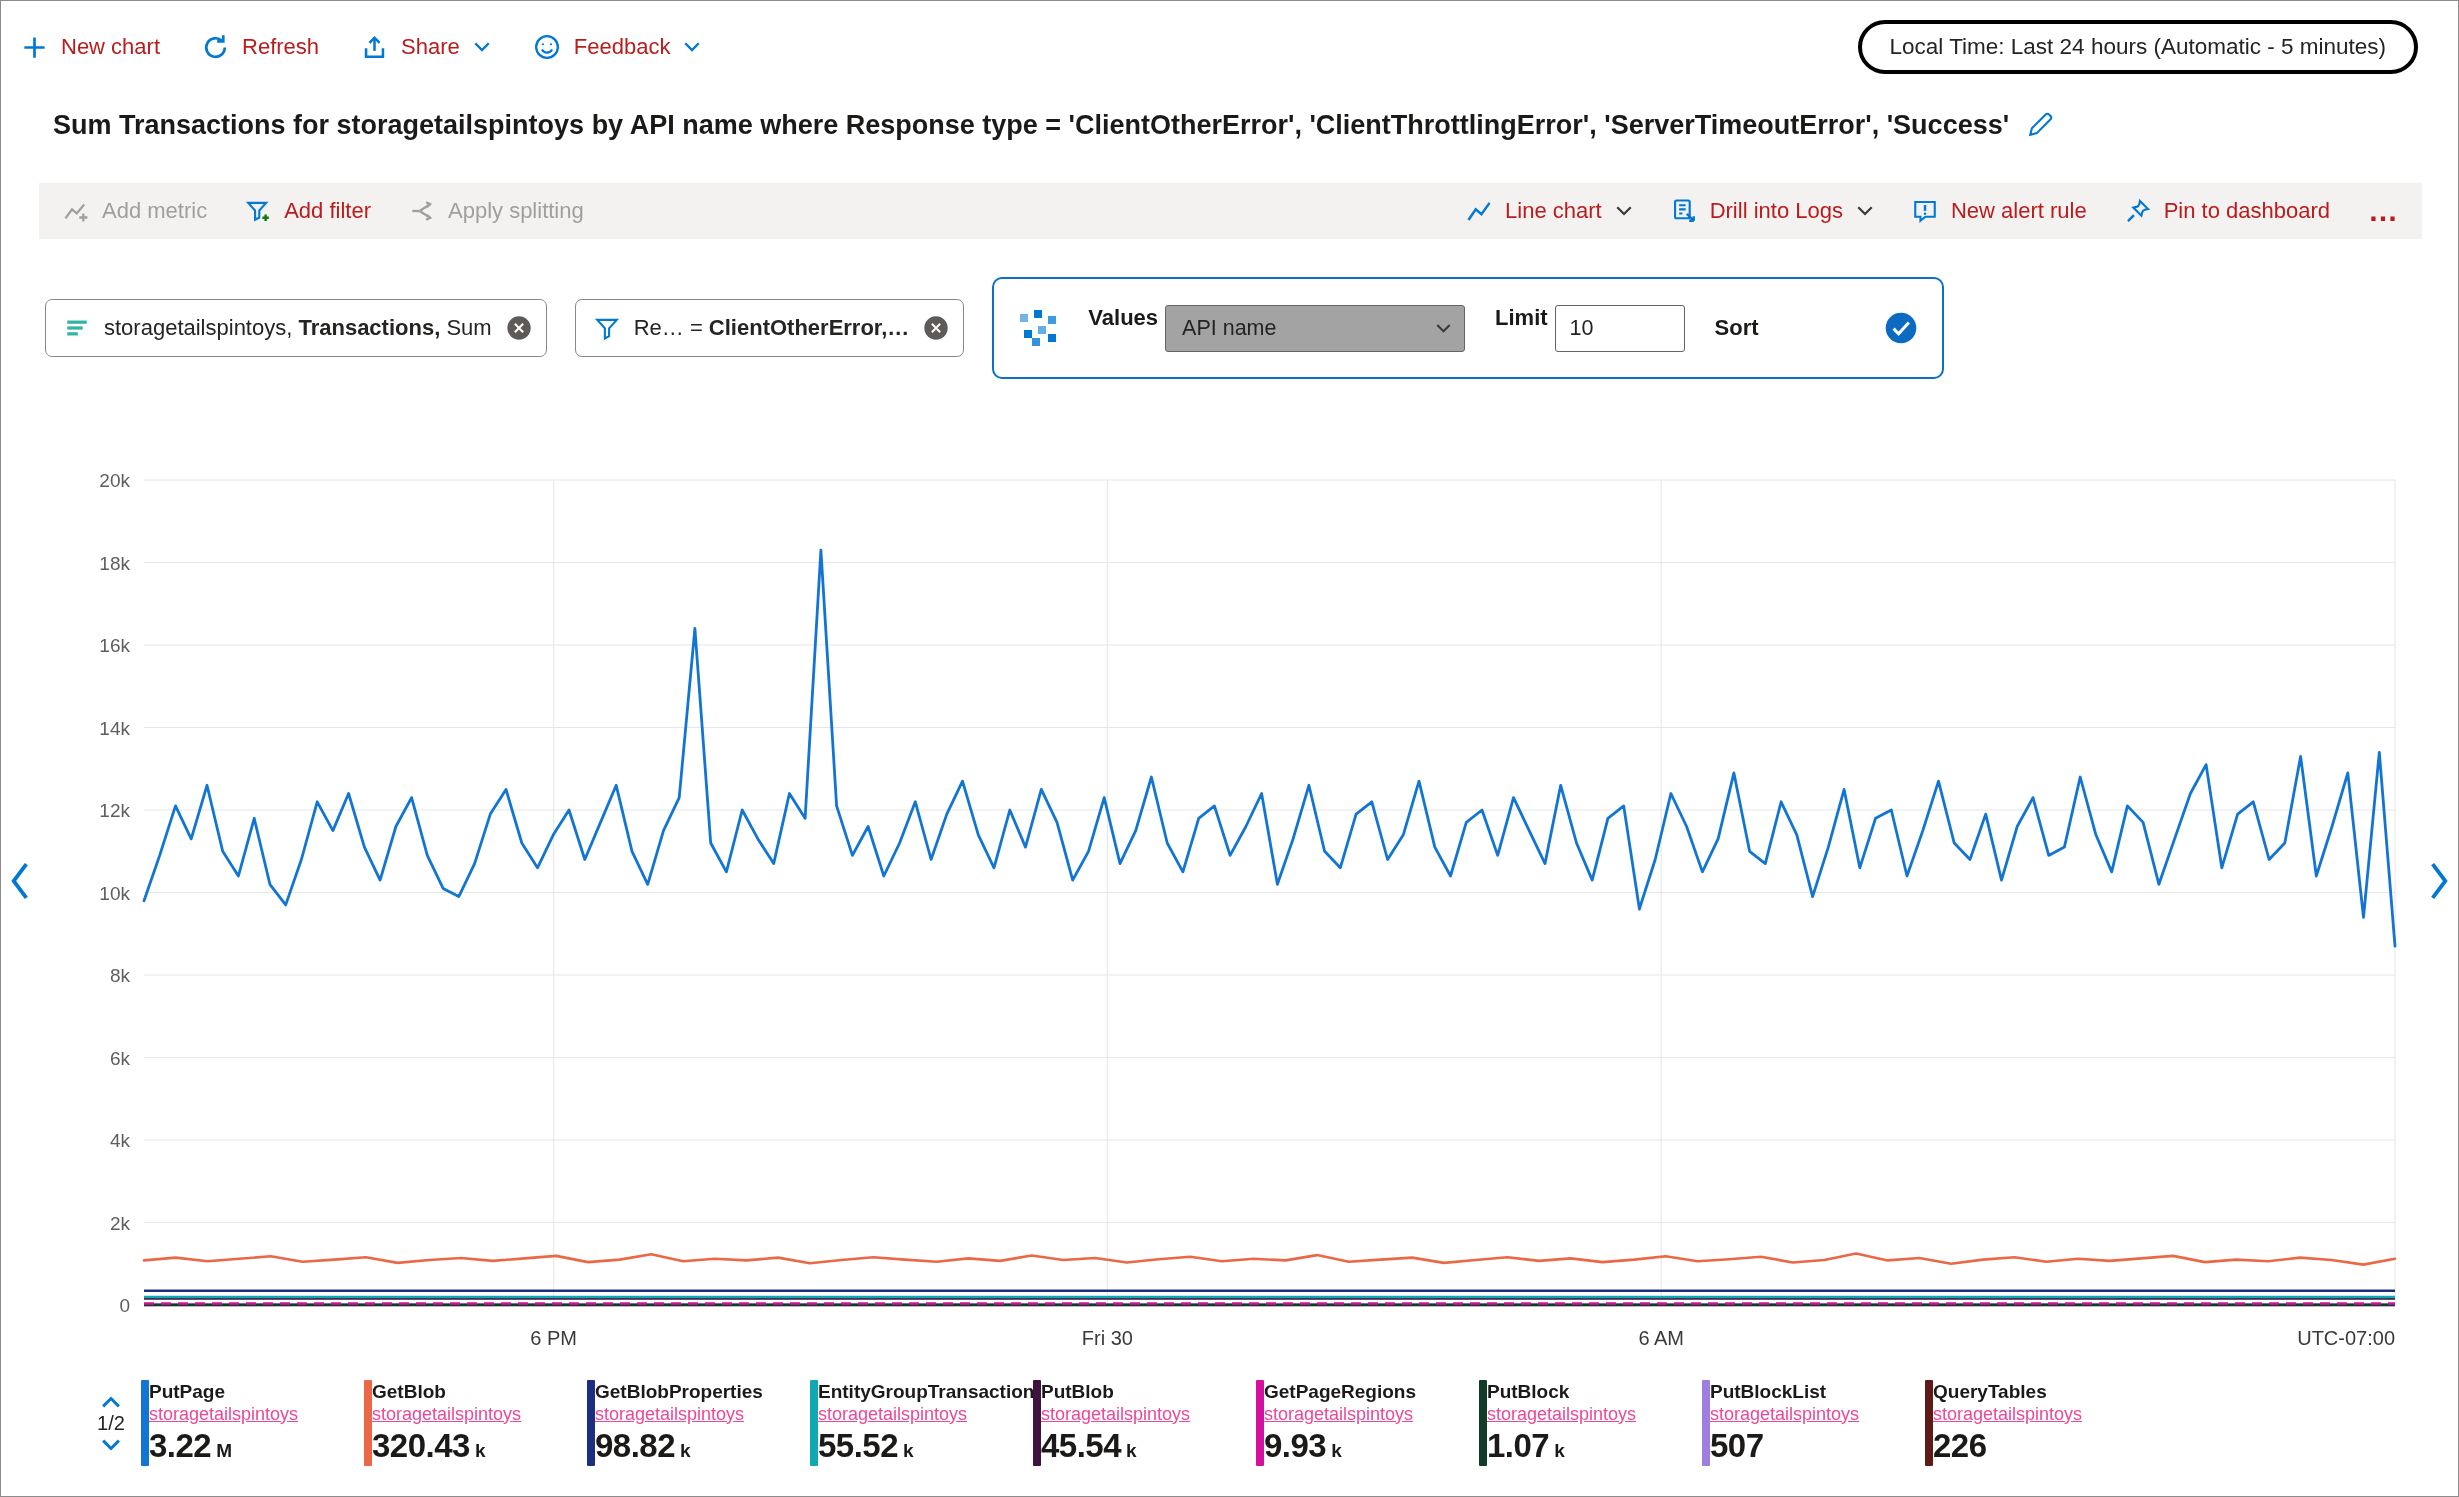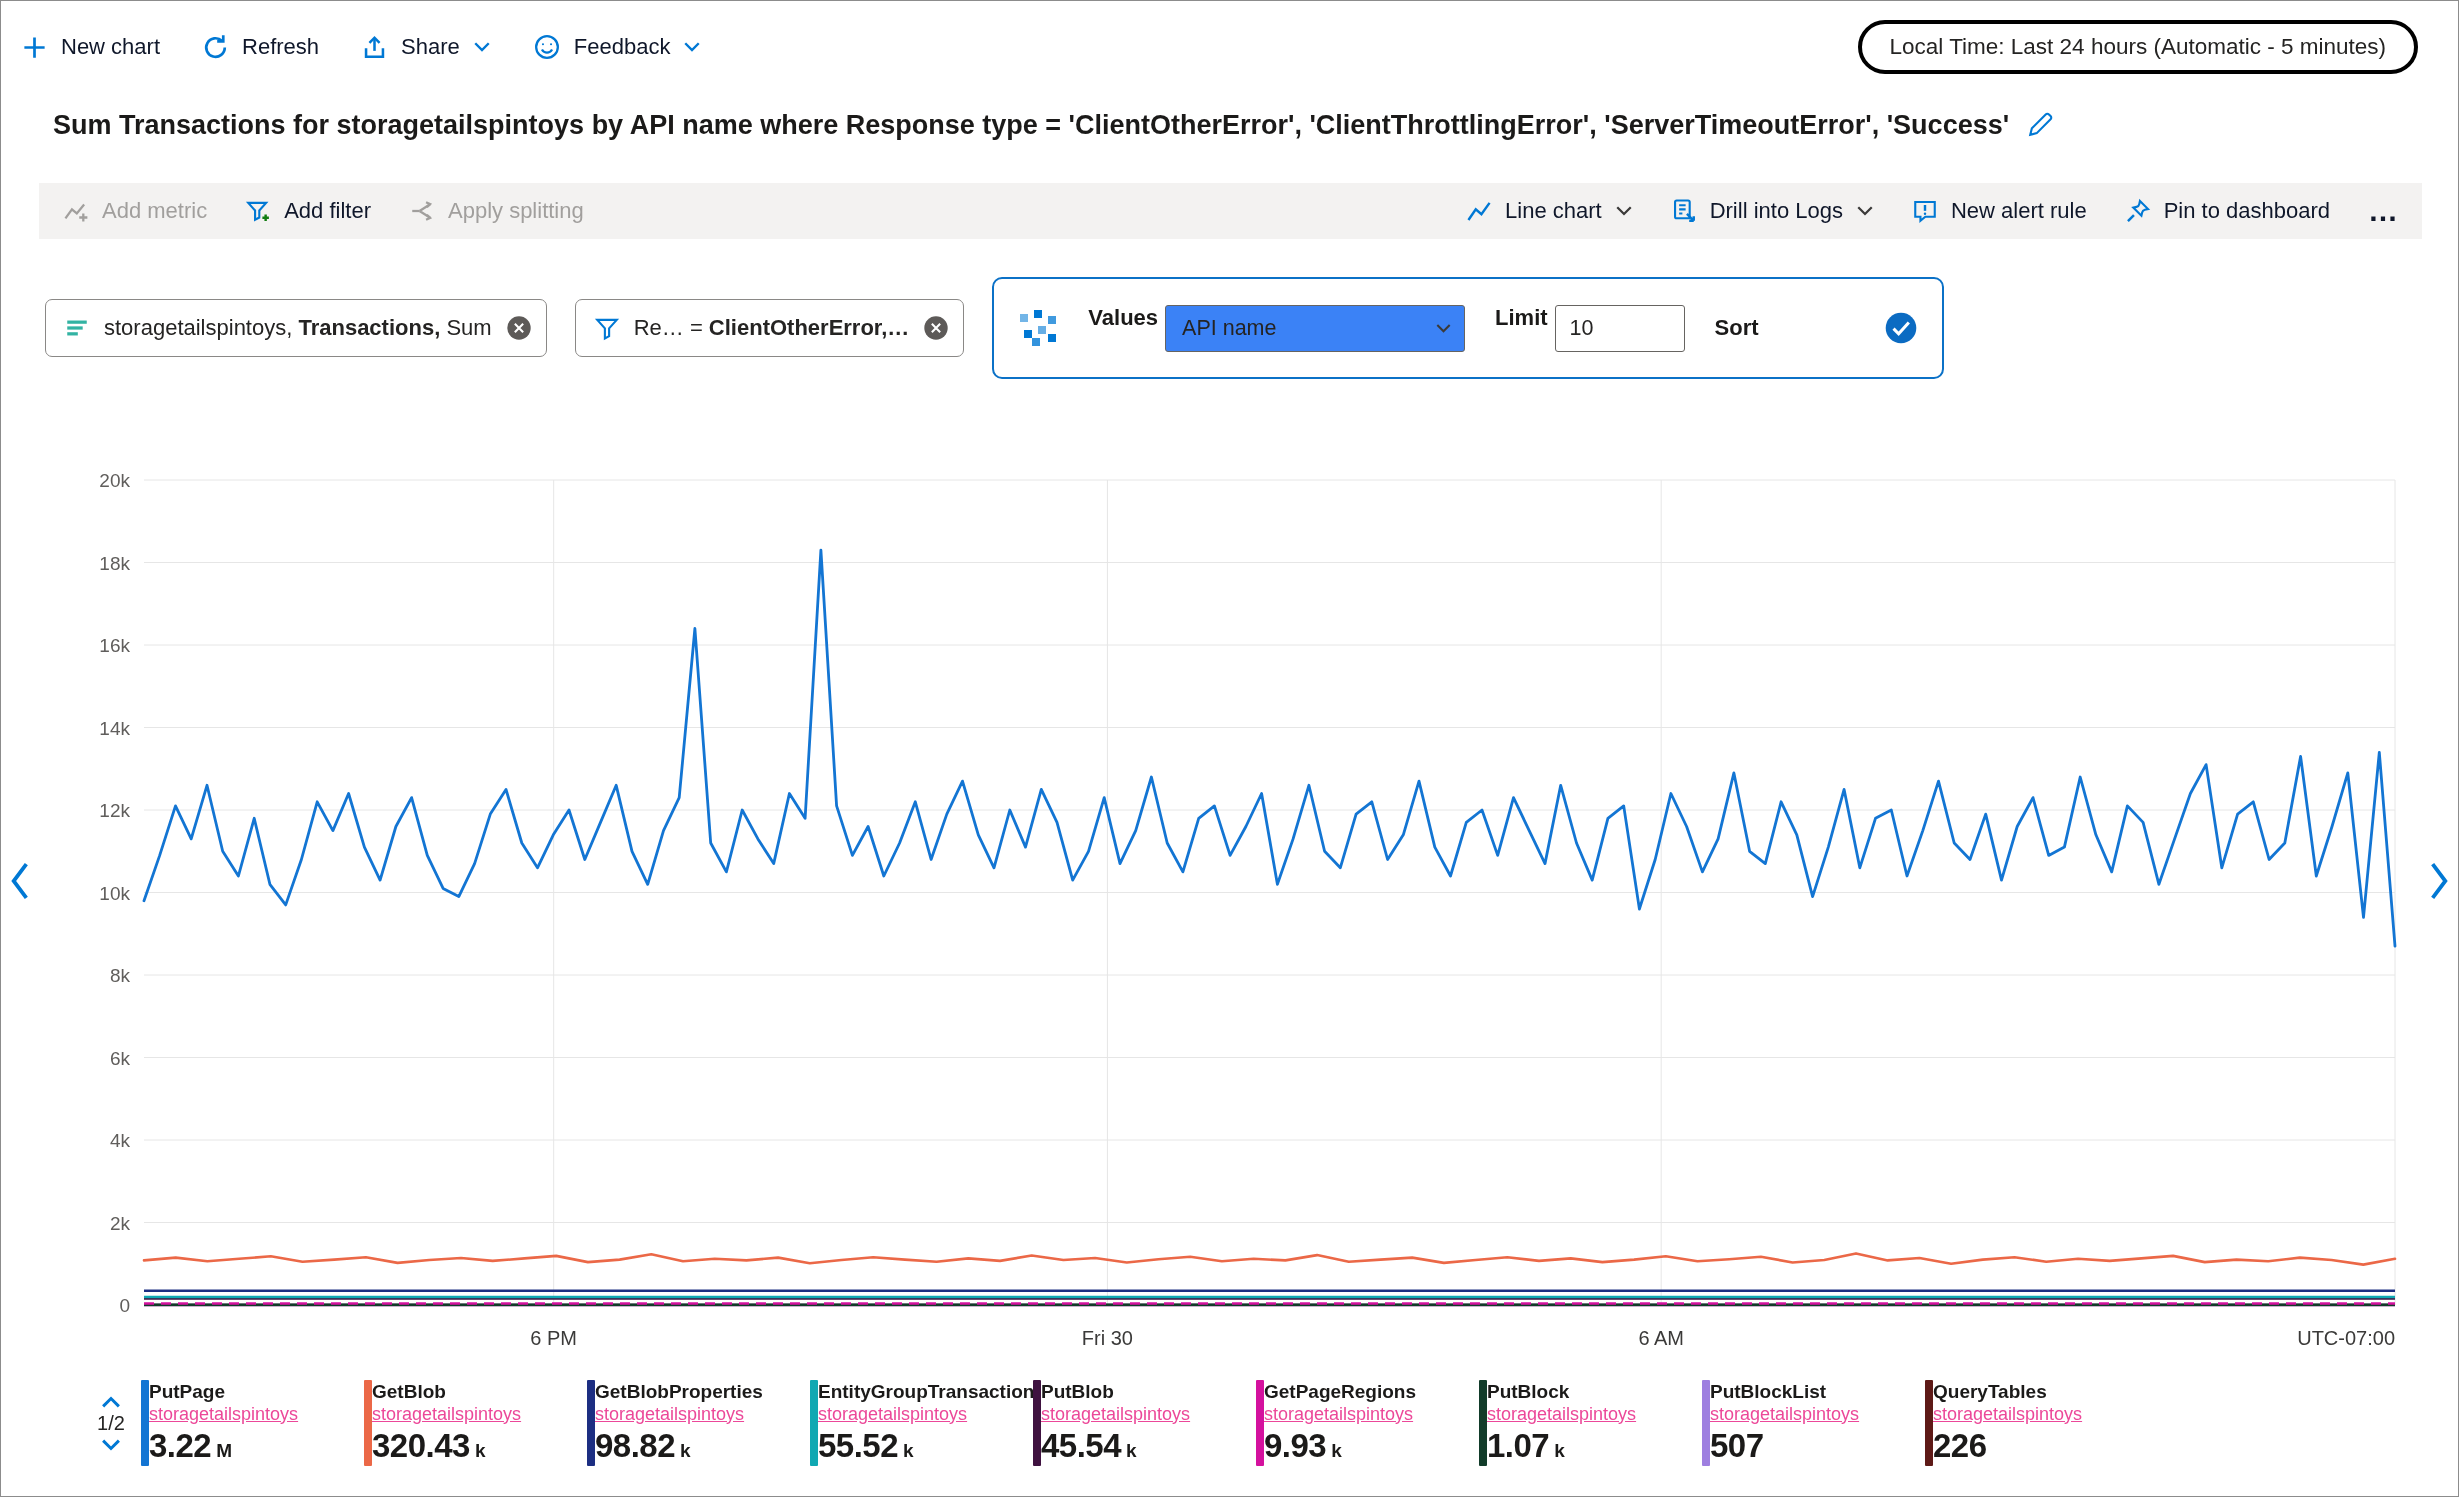--- a/index.html
+++ b/index.html
@@ -10,21 +10,21 @@
   button { font-family:inherit; background:none; border:none; padding:0; cursor:pointer; color:inherit; }
   .icon { display:inline-flex; align-items:center; justify-content:center; }
   .icon svg { display:block; }
   .blue { color:#0078d4; }
   .gray { color:#a19f9d; }
   .dark { color:#3b3a39; }
 
   
   .toolbar-top { position:absolute; top:0; left:0; right:0; height:92px;
                  display:flex; align-items:center; padding:0 40px 0 20px; gap:42px; }
-  .tb-btn { display:flex; align-items:center; gap:13px; font-size:22px; color:#0f172a; }
+  .tb-btn { display:flex; align-items:center; gap:13px; font-size:22px; color:#b91c1c; }
   .time-pill { margin-left:auto; height:54px; border:4px solid #000000; border-radius:30px;
                padding:0 28px; display:flex; align-items:center; font-size:22.5px;
                color:#252423; background:#fff; }
 
   
   .title-row { position:absolute; top:100px; left:52px; right:40px; height:48px;
                display:flex; align-items:center; gap:18px; }
   .page-title { font-size:27px; font-weight:700; color:#1b1a19; margin:0; white-space:nowrap; }
 
   
@@ -40,21 +40,21 @@
   .pill { display:flex; align-items:center; gap:14px; height:58px;
           border:1.5px solid #8a8886; border-radius:7px; padding:0 14px 0 18px;
           font-size:22px; background:#fff; white-space:nowrap; }
   .pill b { font-weight:700; }
   .split-box { height:102px; width:952px; border:2px solid #0b71c7; border-radius:10px;
                display:flex; align-items:center; gap:30px; padding:0 24px; background:#fff; }
   .split-field { display:flex; gap:7px; }
   .split-label { font-size:22px; font-weight:700; color:#1b1a19; }
   .selectbox { height:47px; border:1px solid #666461; border-radius:3px; display:flex;
                align-items:center; justify-content:space-between; padding:0 12px 0 16px;
-               font-size:21.5px; background:#3b82f6; cursor:pointer; }
+               font-size:21.5px; background:#a3a3a3; cursor:pointer; }
   .w-values { width:300px; }
   .w-sort { width:330px; }
   .limit-input { width:130px; height:47px; border:1px solid #666461; border-radius:3px;
                  padding:0 14px; font-size:21.5px; font-family:inherit; color:#252423; }
   .check-circle { margin-left:auto; }
 
   
   .chart-svg { position:absolute; left:0; top:0; width:2459px; height:1497px; pointer-events:none; }
   .chart-svg text { font-family:"Liberation Sans", sans-serif; }
   .page-chev { position:absolute; top:856px; width:34px; height:48px;

